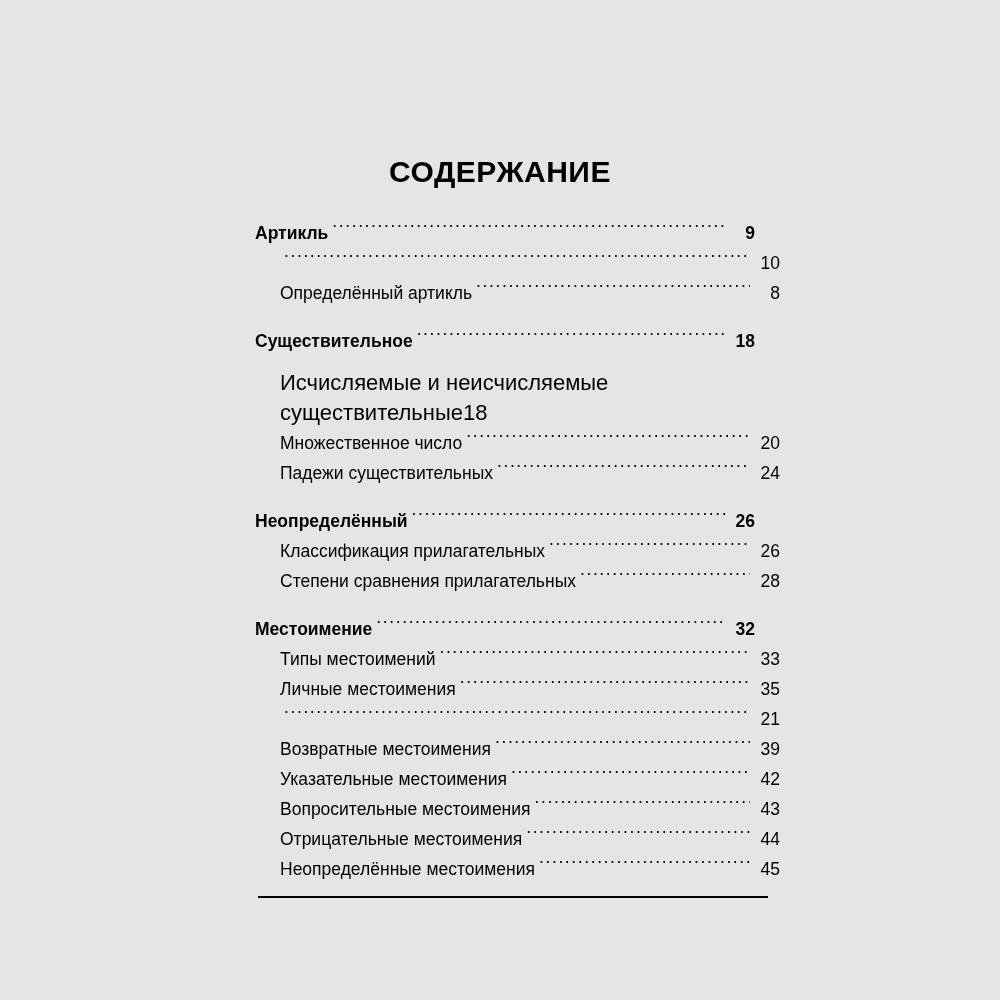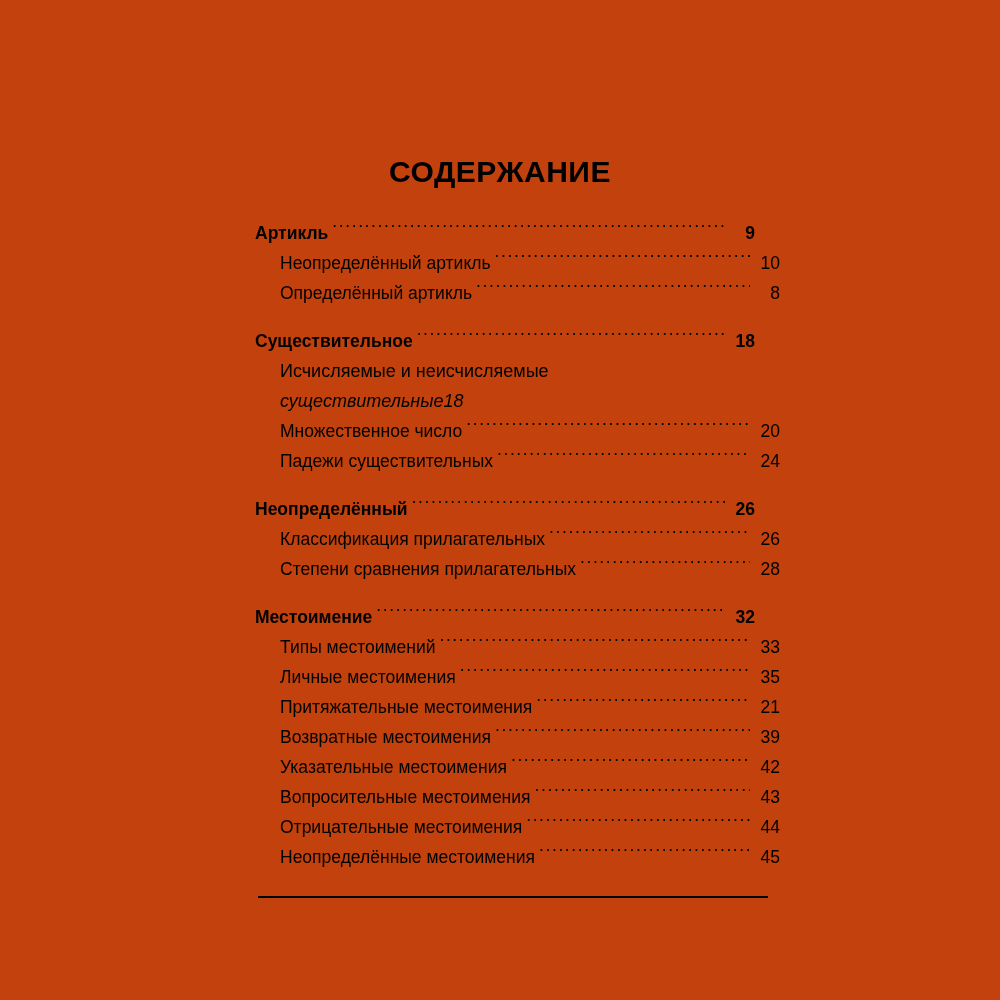--- a/index.html
+++ b/index.html
@@ -14,21 +14,21 @@
     color: #000000;
     position: relative;
     overflow: hidden;
   }
   .page {
     position: absolute;
     left: 0;
     top: 0;
     width: 1000px;
     height: 1000px;
-    background: #c2410c;
+    background: #e5e5e5;
   }
   .toc-title {
     position: absolute;
     left: 0;
     top: 155px;
     width: 1000px;
     text-align: center;
     font-size: 30px;
     font-weight: bold;
     letter-spacing: 0.5px;
@@ -78,33 +78,33 @@
     bottom: 0;
     white-space: nowrap;
   }
   .entry .page-num {
     flex: 0 0 auto;
     text-align: right;
     min-width: 26px;
   }
   
   .entry-wrap {
-    font-size: 18px;
+    font-size: 22px;
     line-height: 30px;
     padding-left: 25px;
+    margin-top: 12px;
   }
   .entry-wrap .first-line {
     white-space: nowrap;
   }
   .entry-wrap .second-line {
     display: flex;
     align-items: flex-start;
     width: calc(100% - 25px);
     white-space: nowrap;
-    font-style: italic;
   }
   .bottom-rule {
     position: absolute;
     left: 258px;
     top: 896px;
     width: 510px;
     height: 2px;
     background: #000000;
   }
 </style>
@@ -116,21 +116,20 @@
   <div class="toc-title">СОДЕРЖАНИЕ</div>
 
   <div class="toc-body">
       <div class="group">
         <div class="entry level1">
           <span class="label">Артикль</span>
           <span class="leader"></span>
           <span class="page-num">9</span>
         </div>
         <div class="entry level2">
-          <span class="label">Неопределённый артикль</span>
           <span class="leader"></span>
           <span class="page-num">10</span>
         </div>
         <div class="entry level2">
           <span class="label">Определённый артикль</span>
           <span class="leader"></span>
           <span class="page-num">8</span>
         </div>
       </div>
       <div class="group">
@@ -185,21 +184,20 @@
           <span class="label">Типы местоимений</span>
           <span class="leader"></span>
           <span class="page-num">33</span>
         </div>
         <div class="entry level2">
           <span class="label">Личные местоимения</span>
           <span class="leader"></span>
           <span class="page-num">35</span>
         </div>
         <div class="entry level2">
-          <span class="label">Притяжательные местоимения</span>
           <span class="leader"></span>
           <span class="page-num">21</span>
         </div>
         <div class="entry level2">
           <span class="label">Возвратные местоимения</span>
           <span class="leader"></span>
           <span class="page-num">39</span>
         </div>
         <div class="entry level2">
           <span class="label">Указательные местоимения</span>

